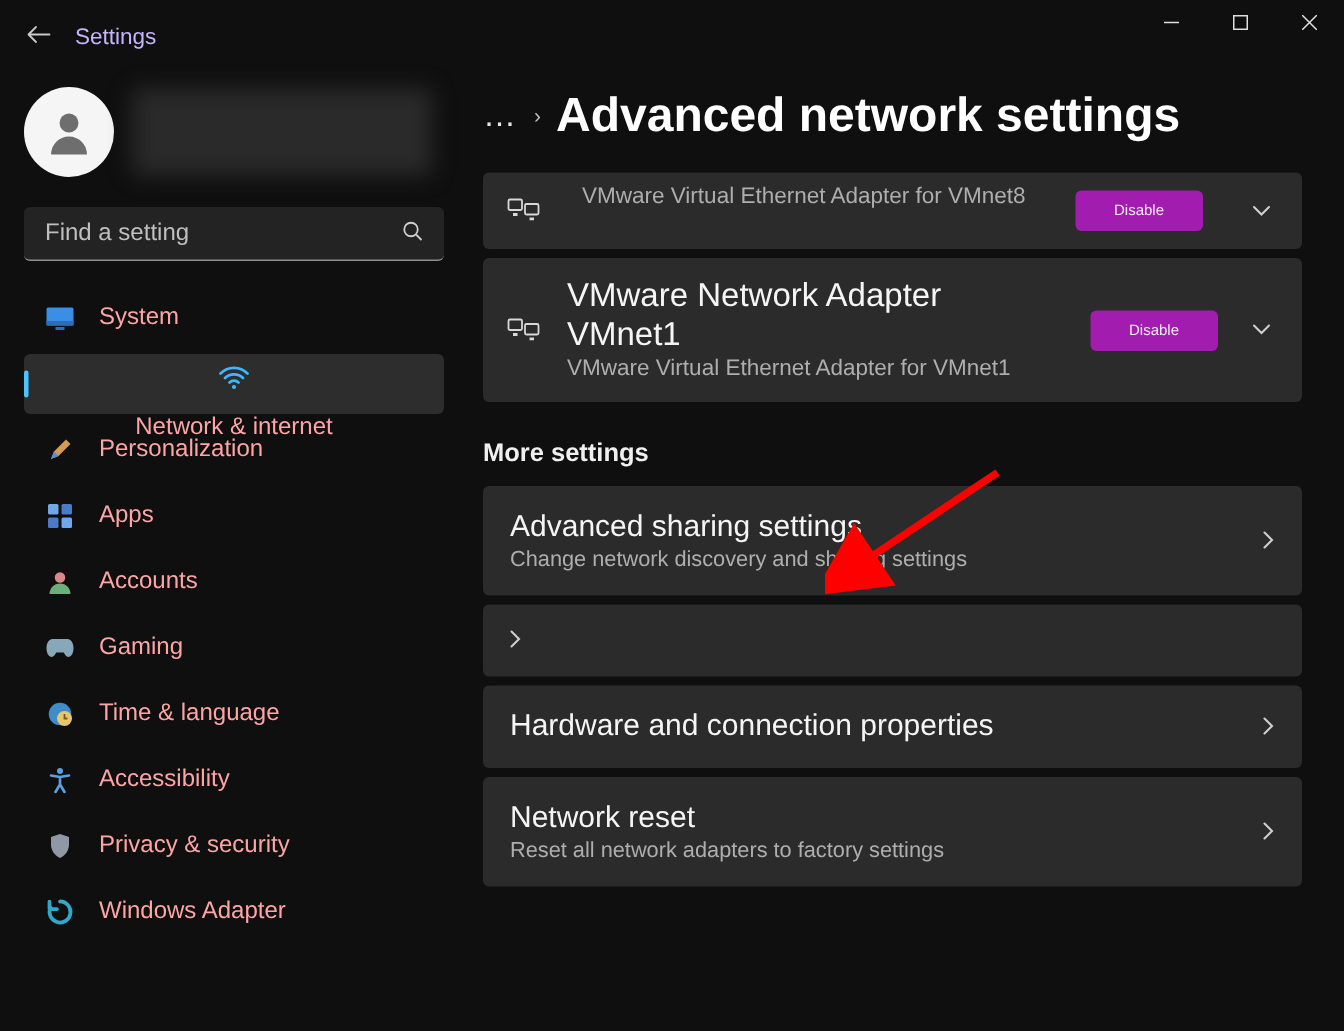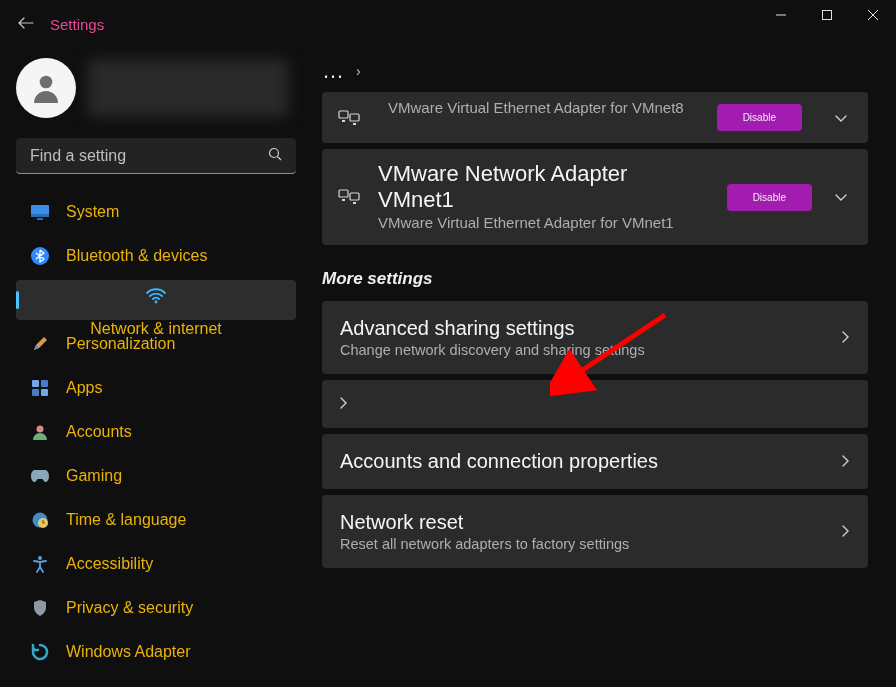--- a/index.html
+++ b/index.html
@@ -15,21 +15,21 @@
     }
     
     .titlebar {
       height: 48px;
       display: flex;
       align-items: center;
       padding-left: 18px;
       position: relative;
     }
     .back-arrow { color: #bfbfbf; font-size: 14px; margin-right: 16px; }
-    .titlebar .title { font-size: 15px; color: #ec4899; }
+    .titlebar .title { font-size: 15px; color: #c4b5fd; }
     .window-controls { position: absolute; right: 0; top: 0; display: flex; }
     .win-btn { width: 46px; height: 30px; display: flex; align-items: center; justify-content: center; color: #e0e0e0; }
     .win-btn svg { display: block; }
 
     .layout { display: flex; height: 639px; }
 
     
     .sidebar { width: 310px; padding: 8px 14px 0 16px; }
     .profile { display: flex; align-items: center; gap: 12px; margin-bottom: 18px; height: 64px; }
     .avatar {
@@ -48,21 +48,21 @@
     }
     .search input {
       flex: 1; background: none; border: none; color: #cfcfcf; font-size: 16px; outline: none;
     }
     .search input::placeholder { color: #bfbfbf; }
     .search .search-ico { color: #cfcfcf; font-size: 13px; }
 
     .nav { display: flex; flex-direction: column; gap: 4px; }
     .nav-item {
       display: flex; align-items: center; gap: 16px; padding: 8px 14px;
-      border-radius: 4px; font-size: 16px; color: #eab308; height: 40px;
+      border-radius: 4px; font-size: 16px; color: #fca5a5; height: 40px;
       position: relative;
       text-align: center;
     }
     .nav-item.selected { background: #2d2d2d; flex-direction: column; }
     .nav-item.selected::before {
       content: ""; position: absolute; left: 0; top: 11px; bottom: 11px; width: 3px;
       background: #4cc2ff; border-radius: 2px;
     }
     .nav-icon { width: 20px; height: 20px; display:flex; align-items:center; justify-content:center; }
 
@@ -82,21 +82,21 @@
     .adapter .name { font-size:22px; color:#f5f5f5; }
     .adapter .desc { font-size:15px; color:#aeaeae; line-height:1.35; }
     .disable-btn {
       background:#a21caf; border:none; color:#f0f0f0; padding:8px 26px; font-size:10px;
       border-radius:4px;
     }
     .adapter .expand { color:#cfcfcf; width:22px; text-align:center; }
     .adapter.top { margin-top:2px; }
     .adapter.top .name { margin-top:-18px; overflow:hidden; max-height:0; }
 
-    .section-head { font-size:17px; font-weight:600; margin: 24px 0 12px 0; color:#f0f0f0;font-style:italic;}
+    .section-head { font-size:17px; font-weight:600; margin: 24px 0 12px 0; color:#f0f0f0;}
 
     .setting {
       background:#2b2b2b; border-radius:4px; display:flex; align-items:center;
       padding: 16px 18px; margin-bottom:6px; gap:12px;
       position:relative;
     }
     .setting .text { flex:1; }
     .setting .name { font-size:20px; color:#f5f5f5; }
     .setting .desc { font-size:14.5px; color:#aeaeae; margin-top:2px;}
     .setting .chev-r { color:#cfcfcf; font-size:14px; }
@@ -160,29 +160,20 @@
       <div class="nav-item">
         <span class="nav-icon">
             <svg width="20" height="16" viewBox="0 0 20 16">
               <rect x="1" y="1" width="18" height="12" rx="1" fill="#3a8ee6"></rect>
               <rect x="1" y="10" width="18" height="3" fill="#2c6db5"></rect>
               <rect x="7" y="14" width="6" height="2" fill="#2c6db5"></rect>
             </svg>
           </span>
         <span>System</span>
       </div>
-      <div class="nav-item">
-        <span class="nav-icon">
-            <svg width="18" height="18" viewBox="0 0 18 18">
-              <circle cx="9" cy="9" r="9" fill="#2e8bff"></circle>
-              <path d="M9 3v12l4-3-8-6m0 6 8-6-4-3" stroke="#fff" stroke-width="1.3" fill="none" stroke-linejoin="round"></path>
-            </svg>
-          </span>
-        <span>Bluetooth &amp; devices</span>
-      </div>
       <div class="nav-item selected">
         <span class="nav-icon">
             <svg width="20" height="16" viewBox="0 0 20 16">
               <path d="M1 5c5-5 13-5 18 0M4 8c3.3-3.3 8.7-3.3 12 0M7 11c1.7-1.7 4.3-1.7 6 0" stroke="#3db8ff" stroke-width="1.8" fill="none" stroke-linecap="round"></path>
               <circle cx="10" cy="14" r="1.4" fill="#3db8ff"></circle>
             </svg>
           </span>
         <span>Network &amp; internet</span>
       </div>
       <div class="nav-item">
@@ -258,23 +249,24 @@
           </span>
         <span>Windows Adapter</span>
       </div>
     </div>
   </div>
 
   <div class="main">
     <div class="crumb">
       <span class="ellipsis">…</span>
       <span class="chev">›</span>
-    </div>
-
-    <div class="adapter top" style="margin-top:8px;gap:28px;">
+      <span class="page-title">Advanced network settings</span>
+    </div>
+
+    <div class="adapter top" style="margin-top:20px;gap:28px;">
       <span class="ico"><svg width="22" height="18" viewBox="0 0 22 18">
             <rect x="1" y="4" width="9" height="7" rx="1" stroke="#d8d8d8" stroke-width="1.2" fill="none"></rect>
             <rect x="12" y="7" width="9" height="7" rx="1" stroke="#d8d8d8" stroke-width="1.2" fill="none"></rect>
             <rect x="4" y="13" width="3" height="2" fill="#d8d8d8"></rect>
             <rect x="15" y="16" width="3" height="2" fill="#d8d8d8"></rect>
           </svg></span>
       <div class="text">
         <div class="name">VMware Network Adapter VMnet8</div>
         <div class="desc">VMware Virtual Ethernet Adapter for VMnet8</div>
       </div>
@@ -314,21 +306,21 @@
     </div>
 
     <div class="setting">
       <span class="chev-r"><svg width="8" height="12" viewBox="0 0 8 12">
             <path d="M1 1l5 5-5 5" stroke="#cfcfcf" stroke-width="1.4" fill="none" stroke-linecap="round"></path>
           </svg></span>
     </div>
 
     <div class="setting">
       <div class="text">
-        <div class="name">Accounts and connection properties</div>
+        <div class="name">Hardware and connection properties</div>
       </div>
       <span class="chev-r"><svg width="8" height="12" viewBox="0 0 8 12">
             <path d="M1 1l5 5-5 5" stroke="#cfcfcf" stroke-width="1.4" fill="none" stroke-linecap="round"></path>
           </svg></span>
     </div>
 
     <div class="setting">
       <div class="text">
         <div class="name">Network reset</div>
         <div class="desc">Reset all network adapters to factory settings</div>

